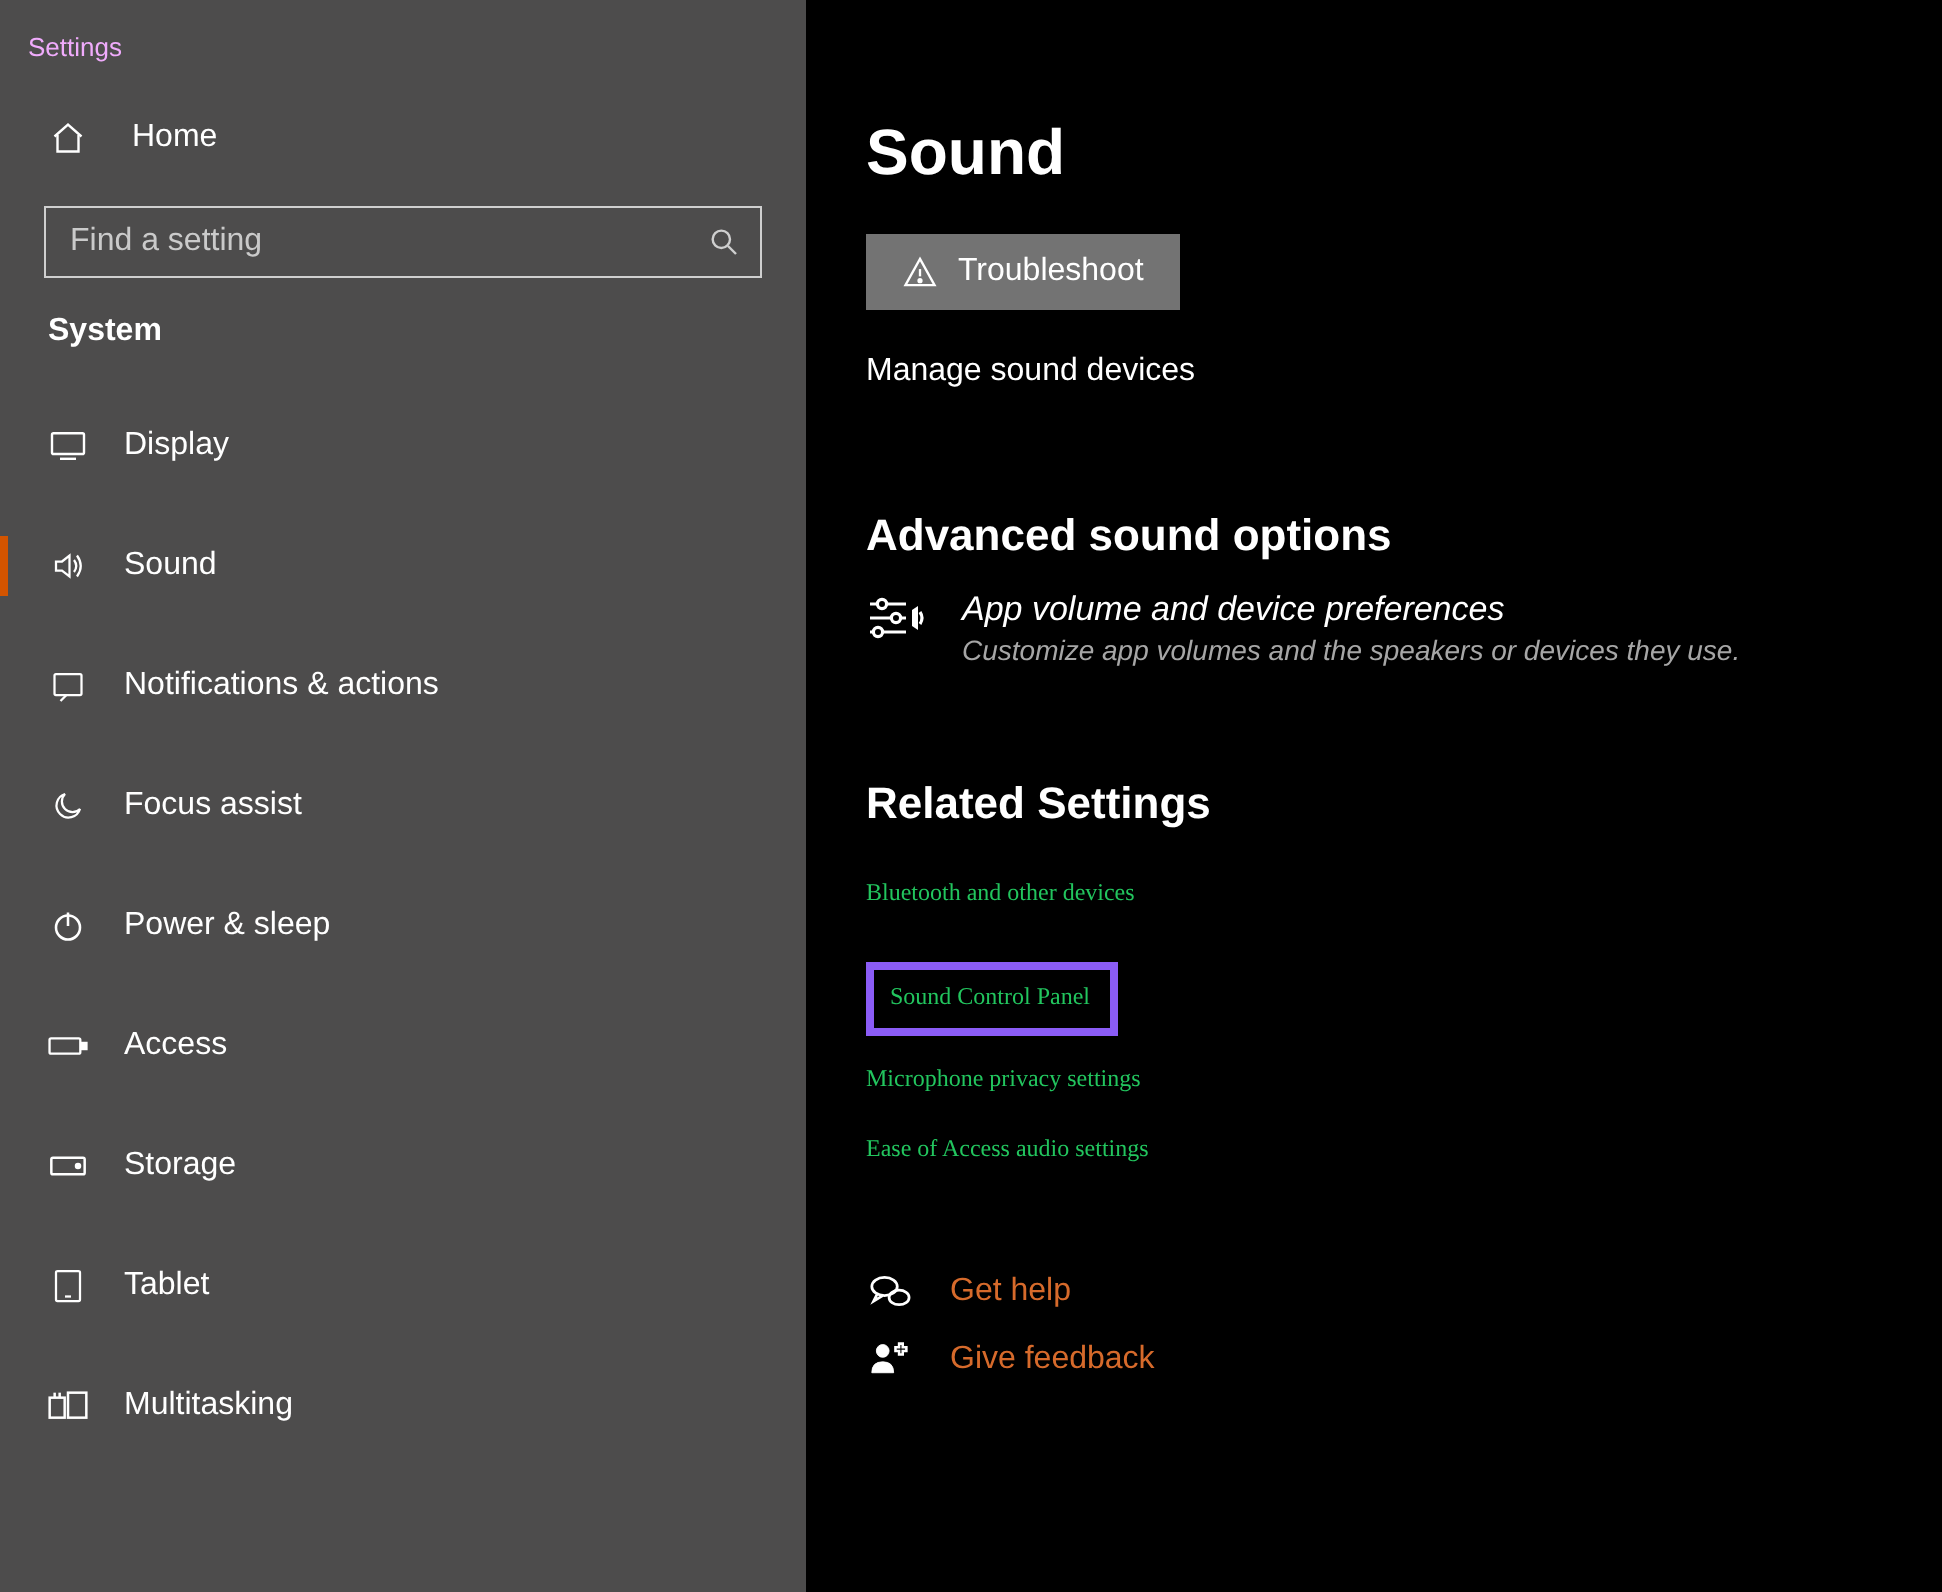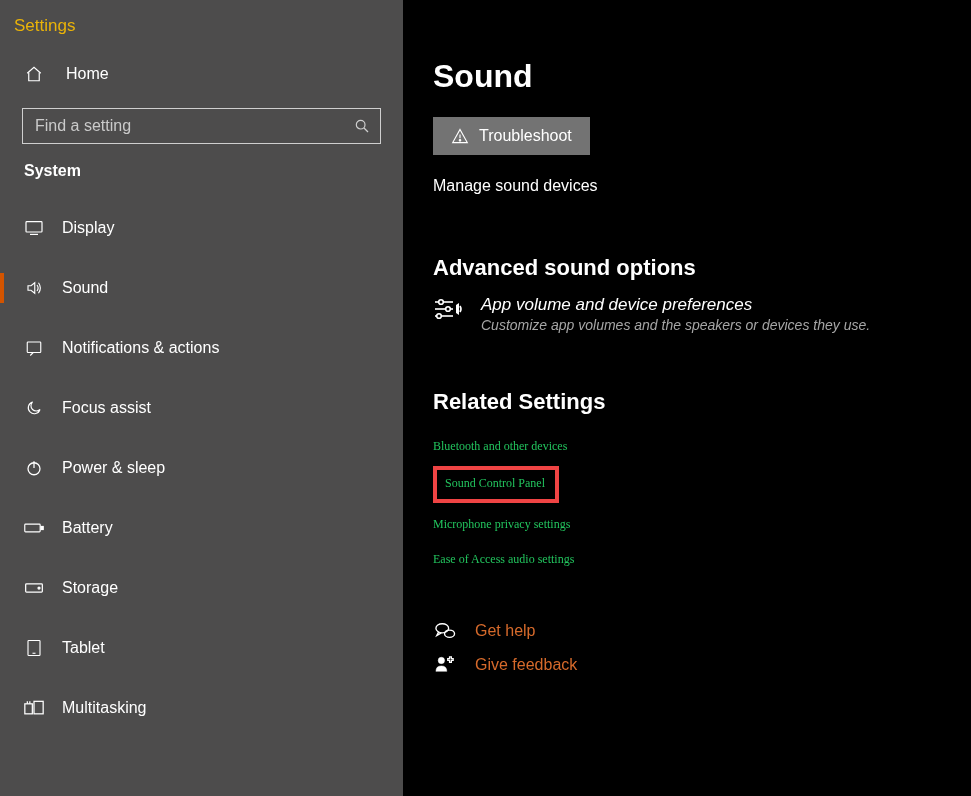--- a/index.html
+++ b/index.html
@@ -1,19 +1,19 @@
 <!DOCTYPE html>
 <html><head>
 <meta charset="utf-8">
 <style>
   * { box-sizing: border-box; margin: 0; padding: 0; }
   html, body { width: 971px; height: 796px; overflow: hidden; font-family: "Segoe UI", Arial, sans-serif; background: #000; }
   .app { display: flex; width: 100%; height: 100%; }
   .sidebar { width: 403px; background: #4d4c4c; color: #fff; display: flex; flex-direction: column; padding-top: 16px; }
-  .app-title { font-size: 17px; padding: 0 0 18px 14px; color: #eab308; font-weight: 400; }
+  .app-title { font-size: 13px; padding: 0 0 18px 14px; color: #f0abfc; font-weight: 400; }
   .home-row { display: flex; align-items: center; height: 40px; padding-left: 24px; gap: 22px; cursor: default; }
   .home-row .icon { width: 20px; height: 20px; display:flex; align-items:center; justify-content:center; }
   .home-label { font-size: 16px; }
   .search-wrap { margin: 14px 22px 18px 22px; }
   .search { display:flex; align-items:center; border:1px solid #cfcfcf; height:36px; padding:0 10px 0 12px; }
   .search input { flex:1; background:transparent; border:none; outline:none; color:#cacaca; font-size:16px; }
   .search input::placeholder { color:#cacaca; }
   .category { font-size:16px; font-weight:600; padding: 0 0 18px 24px; }
   .nav { display:flex; flex-direction:column; }
   .nav-item { display:flex; align-items:center; height:60px; padding-left:24px; gap:18px; position:relative; cursor:default; }
@@ -24,21 +24,21 @@
   .page-title { font-size:32px; font-weight:600; margin-bottom:22px; }
   .btn { display:inline-flex; align-items:center; gap:10px; background:#737373; color:#fff; border:none; height:38px; padding:0 18px; font-size:16px; cursor:default; width:fit-content; }
   .link { color:#ffffff; font-size:16px; margin-top:22px; cursor:default; width:fit-content; }
   .section-title { font-size:22px; font-weight:600; margin-top:60px; margin-bottom:14px; }
   .pref-row { display:flex; gap:18px; align-items:flex-start;font-style:italic; }
   .pref-row .icon { width:30px; height:28px; display:flex; align-items:center; justify-content:center; }
   .pref-title { font-size:17px; }
   .pref-sub { font-size:14px; color:#a6a6a6; margin-top:2px; }
   .related-title { font-size:22px; font-weight:600; margin-top:56px; margin-bottom:10px; }
   .rel-link { color:#22c55e; font-size:12px; margin-top:8px; padding:6px 0; cursor:default; width:fit-content;font-family:Liberation Serif, serif; }
-  .highlight-box { border:4px solid #ef4444; padding:6px 10px 8px 8px; margin-top:6px; width:fit-content; }
+  .highlight-box { border:4px solid #8b5cf6; padding:6px 10px 8px 8px; margin-top:21px; width:fit-content; }
   .highlight-box .rel-link { margin-top:0; padding:0; }
   .foot-links { margin-top:48px; display:flex; flex-direction:column; gap:14px; }
   .foot-link { display:flex; align-items:center; gap:18px; color:#d66a2b; font-size:16px; cursor:default; }
   .foot-link .icon { width:24px; height:20px; display:flex; align-items:center; justify-content:center; color:#fff; }
   svg { display:block; }
 </style>
 </head>
 <body>
 
 <div class="app">
@@ -122,21 +122,21 @@
         <span class="label">Power &amp; sleep</span>
       </div>
 
       <div class="nav-item">
         <span class="icon">
           <svg width="22" height="14" viewBox="0 0 26 14" fill="none" stroke="#fff" stroke-width="1.5">
               <rect x="1" y="2" width="20" height="10" rx="1"></rect>
               <rect x="22" y="5" width="3" height="4" fill="#fff"></rect>
             </svg>
         </span>
-        <span class="label">Battery</span>
+        <span class="label">Access</span>
       </div>
 
       <div class="nav-item">
         <span class="icon">
           <svg width="20" height="14" viewBox="0 0 24 14" fill="none" stroke="#fff" stroke-width="1.5">
               <rect x="2" y="2" width="20" height="10" rx="1"></rect>
               <circle cx="18" cy="7" r="1.2" fill="#fff"></circle>
             </svg>
         </span>
         <span class="label">Storage</span>

